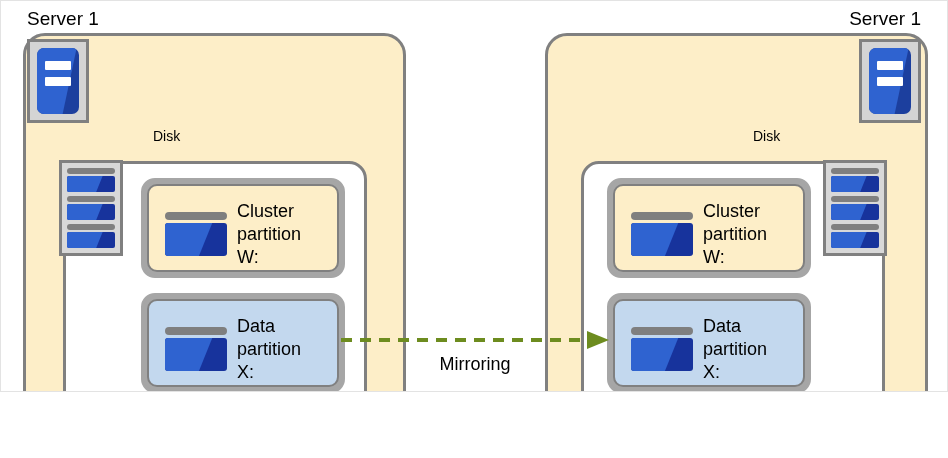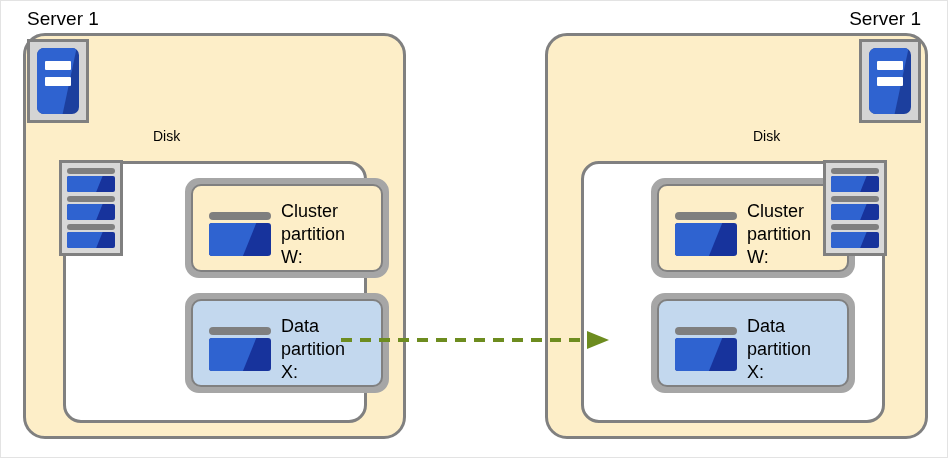--- a/index.html
+++ b/index.html
@@ -7,21 +7,21 @@
     padding: 0;
     background: #ffffff;
   }
   body {
     font-family: "Liberation Sans", sans-serif;
   }
 
   #canvas {
     position: relative;
     width: 948px;
-    height: 458px;
+    height: 392px;
     background: #ffffff;
     box-sizing: border-box;
     border: 1px solid #e3e3e3;
     overflow: hidden;
   }
 
   
   .svr-label {
     position: absolute;
     font-size: 19px;
@@ -148,21 +148,20 @@
   
   .partition {
     position: absolute;
     width: 204px;
     height: 100px;
     box-sizing: border-box;
     border: 3px solid #a6a6a6;
     border-radius: 14px;
     padding: 3px;
     z-index: 3;
-    margin-left: 44px;
   }
   .partition .inner {
     width: 100%;
     height: 100%;
     box-sizing: border-box;
     border: 2px solid #808080;
     border-radius: 10px;
     position: relative;
   }
   .partition.cluster { background: #a6a6a6; }
@@ -373,14 +372,15 @@
         <div>X:</div>
       </div>
     </div>
   </div>
 
   <svg id="mirror-arrow" viewBox="0 0 272 24">
     <line x1="2" y1="12" x2="252" y2="12" stroke="#6d8c1f" stroke-width="4" stroke-dasharray="11 8"></line>
     <polygon points="248,3 270,12 248,21" fill="#6d8c1f"></polygon>
   </svg>
 
+  <div id="mirroring-label">Mirroring</div>
 
 </div>
 
 </body></html>

